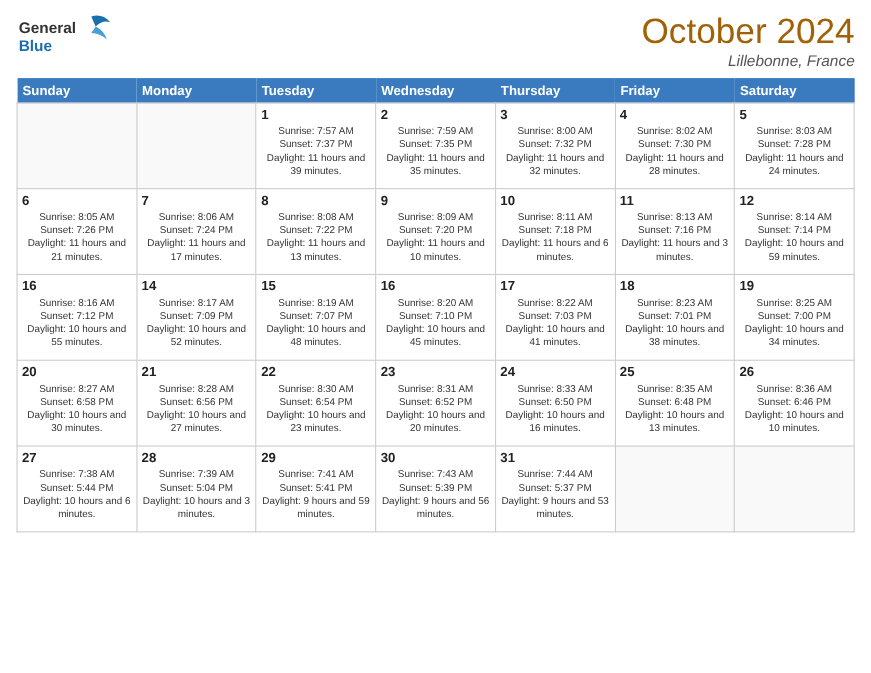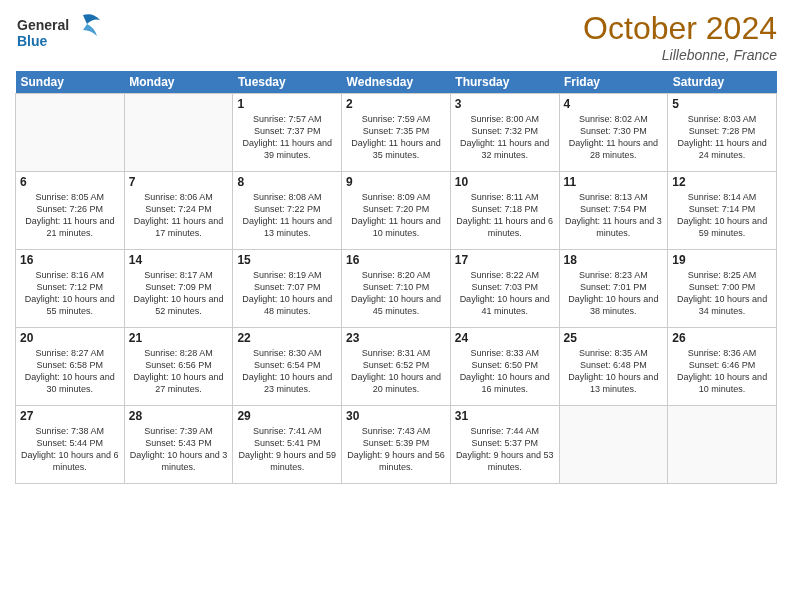--- a/index.html
+++ b/index.html
@@ -184,21 +184,21 @@
           <td>
             <div class="day-num">10</div>
             <div class="day-info">Sunrise: 8:11 AM
 Sunset: 7:18 PM
 Daylight: 11 hours
 and 6 minutes.</div>
           </td>
           <td>
             <div class="day-num">11</div>
             <div class="day-info">Sunrise: 8:13 AM
-Sunset: 7:54 PM
+Sunset: 7:16 PM
 Daylight: 11 hours
 and 3 minutes.</div>
           </td>
           <td>
             <div class="day-num">12</div>
             <div class="day-info">Sunrise: 8:14 AM
 Sunset: 7:14 PM
 Daylight: 10 hours
 and 59 minutes.</div>
           </td>
@@ -309,21 +309,21 @@
           <td>
             <div class="day-num">27</div>
             <div class="day-info">Sunrise: 7:38 AM
 Sunset: 5:44 PM
 Daylight: 10 hours
 and 6 minutes.</div>
           </td>
           <td>
             <div class="day-num">28</div>
             <div class="day-info">Sunrise: 7:39 AM
-Sunset: 5:43 PM
+Sunset: 5:04 PM
 Daylight: 10 hours
 and 3 minutes.</div>
           </td>
           <td>
             <div class="day-num">29</div>
             <div class="day-info">Sunrise: 7:41 AM
 Sunset: 5:41 PM
 Daylight: 9 hours
 and 59 minutes.</div>
           </td>

